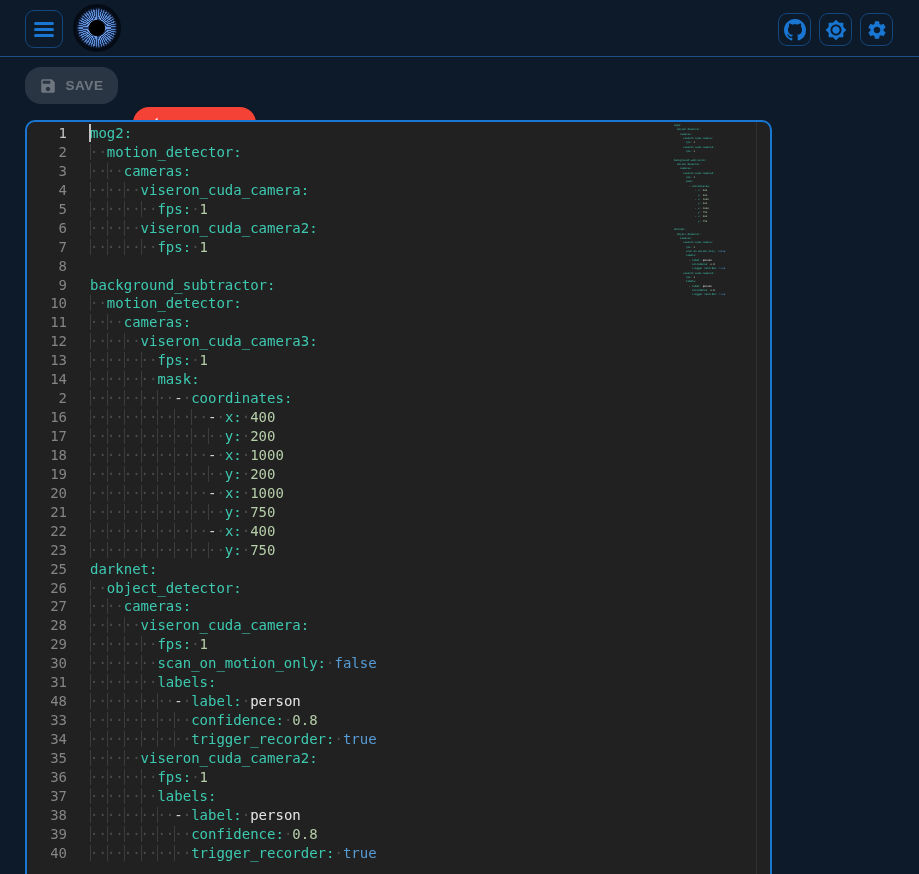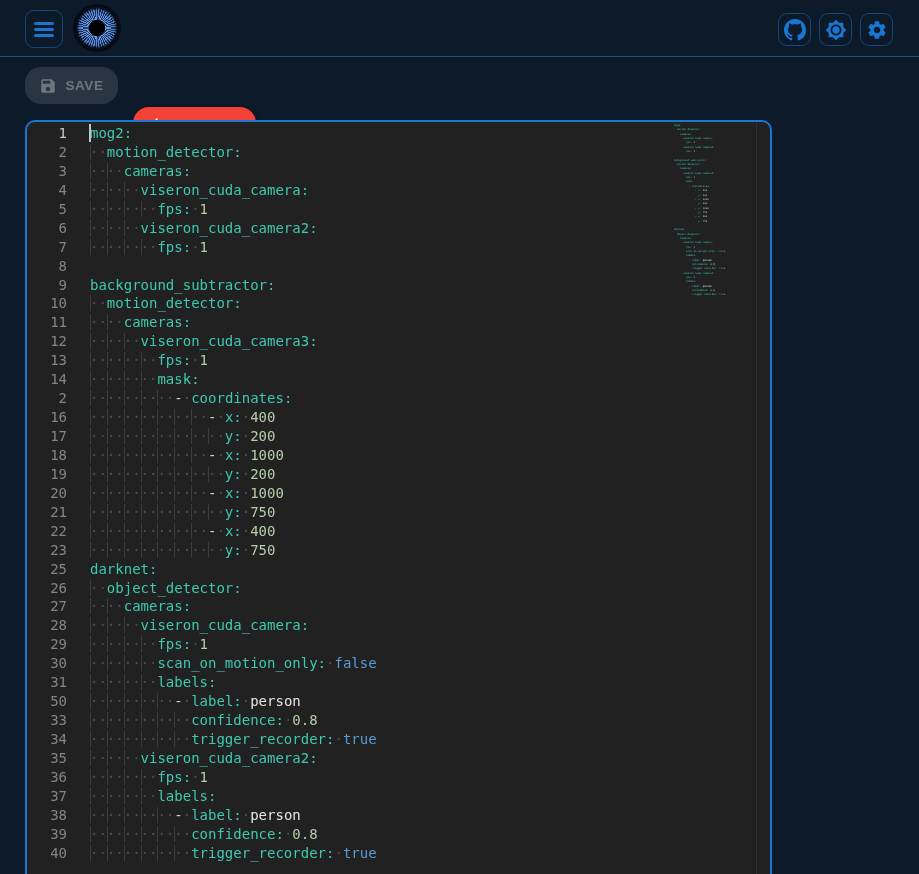--- a/index.html
+++ b/index.html
@@ -173,21 +173,21 @@
       <div class="cl"><span class="ln">21</span><span class="ws lead">················</span><span class="tok-key">y:</span><span class="ws">·</span><span class="tok-num">750</span></div>
       <div class="cl"><span class="ln">22</span><span class="ws lead">··············</span><span class="tok-dash">-</span><span class="ws">·</span><span class="tok-key">x:</span><span class="ws">·</span><span class="tok-num">400</span></div>
       <div class="cl"><span class="ln">23</span><span class="ws lead">················</span><span class="tok-key">y:</span><span class="ws">·</span><span class="tok-num">750</span></div>
       <div class="cl"><span class="ln">25</span><span class="tok-key">darknet:</span></div>
       <div class="cl"><span class="ln">26</span><span class="ws lead">··</span><span class="tok-key">object_detector:</span></div>
       <div class="cl"><span class="ln">27</span><span class="ws lead">····</span><span class="tok-key">cameras:</span></div>
       <div class="cl"><span class="ln">28</span><span class="ws lead">······</span><span class="tok-key">viseron_cuda_camera:</span></div>
       <div class="cl"><span class="ln">29</span><span class="ws lead">········</span><span class="tok-key">fps:</span><span class="ws">·</span><span class="tok-num">1</span></div>
       <div class="cl"><span class="ln">30</span><span class="ws lead">········</span><span class="tok-key">scan_on_motion_only:</span><span class="ws">·</span><span class="tok-bool">false</span></div>
       <div class="cl"><span class="ln">31</span><span class="ws lead">········</span><span class="tok-key">labels:</span></div>
-      <div class="cl"><span class="ln">50</span><span class="ws lead">··········</span><span class="tok-dash">-</span><span class="ws">·</span><span class="tok-key">label:</span><span class="ws">·</span><span class="tok-str">person</span></div>
+      <div class="cl"><span class="ln">48</span><span class="ws lead">··········</span><span class="tok-dash">-</span><span class="ws">·</span><span class="tok-key">label:</span><span class="ws">·</span><span class="tok-str">person</span></div>
       <div class="cl"><span class="ln">33</span><span class="ws lead">············</span><span class="tok-key">confidence:</span><span class="ws">·</span><span class="tok-num">0.8</span></div>
       <div class="cl"><span class="ln">34</span><span class="ws lead">············</span><span class="tok-key">trigger_recorder:</span><span class="ws">·</span><span class="tok-bool">true</span></div>
       <div class="cl"><span class="ln">35</span><span class="ws lead">······</span><span class="tok-key">viseron_cuda_camera2:</span></div>
       <div class="cl"><span class="ln">36</span><span class="ws lead">········</span><span class="tok-key">fps:</span><span class="ws">·</span><span class="tok-num">1</span></div>
       <div class="cl"><span class="ln">37</span><span class="ws lead">········</span><span class="tok-key">labels:</span></div>
       <div class="cl"><span class="ln">38</span><span class="ws lead">··········</span><span class="tok-dash">-</span><span class="ws">·</span><span class="tok-key">label:</span><span class="ws">·</span><span class="tok-str">person</span></div>
       <div class="cl"><span class="ln">39</span><span class="ws lead">············</span><span class="tok-key">confidence:</span><span class="ws">·</span><span class="tok-num">0.8</span></div>
       <div class="cl"><span class="ln">40</span><span class="ws lead">············</span><span class="tok-key">trigger_recorder:</span><span class="ws">·</span><span class="tok-bool">true</span></div>
     </div>
   <div id="minimap"><div class="ml"><span class="tok-key">mog2:</span></div><div class="ml"><span>  </span><span class="tok-key">motion_detector:</span></div><div class="ml"><span>    </span><span class="tok-key">cameras:</span></div><div class="ml"><span>      </span><span class="tok-key">viseron_cuda_camera:</span></div><div class="ml"><span>        </span><span class="tok-key">fps:</span><span> </span><span class="tok-num">1</span></div><div class="ml"><span>      </span><span class="tok-key">viseron_cuda_camera2:</span></div><div class="ml"><span>        </span><span class="tok-key">fps:</span><span> </span><span class="tok-num">1</span></div><div class="ml"></div><div class="ml"><span class="tok-key">background_subtractor:</span></div><div class="ml"><span>  </span><span class="tok-key">motion_detector:</span></div><div class="ml"><span>    </span><span class="tok-key">cameras:</span></div><div class="ml"><span>      </span><span class="tok-key">viseron_cuda_camera3:</span></div><div class="ml"><span>        </span><span class="tok-key">fps:</span><span> </span><span class="tok-num">1</span></div><div class="ml"><span>        </span><span class="tok-key">mask:</span></div><div class="ml"><span>          </span><span class="tok-dash">-</span><span> </span><span class="tok-key">coordinates:</span></div><div class="ml"><span>              </span><span class="tok-dash">-</span><span> </span><span class="tok-key">x:</span><span> </span><span class="tok-num">400</span></div><div class="ml"><span>                </span><span class="tok-key">y:</span><span> </span><span class="tok-num">200</span></div><div class="ml"><span>              </span><span class="tok-dash">-</span><span> </span><span class="tok-key">x:</span><span> </span><span class="tok-num">1000</span></div><div class="ml"><span>                </span><span class="tok-key">y:</span><span> </span><span class="tok-num">200</span></div><div class="ml"><span>              </span><span class="tok-dash">-</span><span> </span><span class="tok-key">x:</span><span> </span><span class="tok-num">1000</span></div><div class="ml"><span>                </span><span class="tok-key">y:</span><span> </span><span class="tok-num">750</span></div><div class="ml"><span>              </span><span class="tok-dash">-</span><span> </span><span class="tok-key">x:</span><span> </span><span class="tok-num">400</span></div><div class="ml"><span>                </span><span class="tok-key">y:</span><span> </span><span class="tok-num">750</span></div><div class="ml"></div><div class="ml"><span class="tok-key">darknet:</span></div><div class="ml"><span>  </span><span class="tok-key">object_detector:</span></div><div class="ml"><span>    </span><span class="tok-key">cameras:</span></div><div class="ml"><span>      </span><span class="tok-key">viseron_cuda_camera:</span></div><div class="ml"><span>        </span><span class="tok-key">fps:</span><span> </span><span class="tok-num">1</span></div><div class="ml"><span>        </span><span class="tok-key">scan_on_motion_only:</span><span> </span><span class="tok-bool">false</span></div><div class="ml"><span>        </span><span class="tok-key">labels:</span></div><div class="ml"><span>          </span><span class="tok-dash">-</span><span> </span><span class="tok-key">label:</span><span> </span><span class="tok-str">person</span></div><div class="ml"><span>            </span><span class="tok-key">confidence:</span><span> </span><span class="tok-num">0.8</span></div><div class="ml"><span>            </span><span class="tok-key">trigger_recorder:</span><span> </span><span class="tok-bool">true</span></div><div class="ml"><span>      </span><span class="tok-key">viseron_cuda_camera2:</span></div><div class="ml"><span>        </span><span class="tok-key">fps:</span><span> </span><span class="tok-num">1</span></div><div class="ml"><span>        </span><span class="tok-key">labels:</span></div><div class="ml"><span>          </span><span class="tok-dash">-</span><span> </span><span class="tok-key">label:</span><span> </span><span class="tok-str">person</span></div><div class="ml"><span>            </span><span class="tok-key">confidence:</span><span> </span><span class="tok-num">0.8</span></div><div class="ml"><span>            </span><span class="tok-key">trigger_recorder:</span><span> </span><span class="tok-bool">true</span></div></div>

